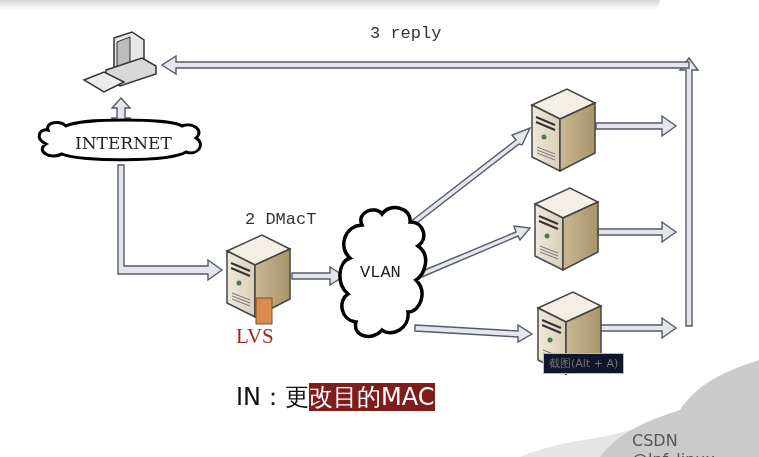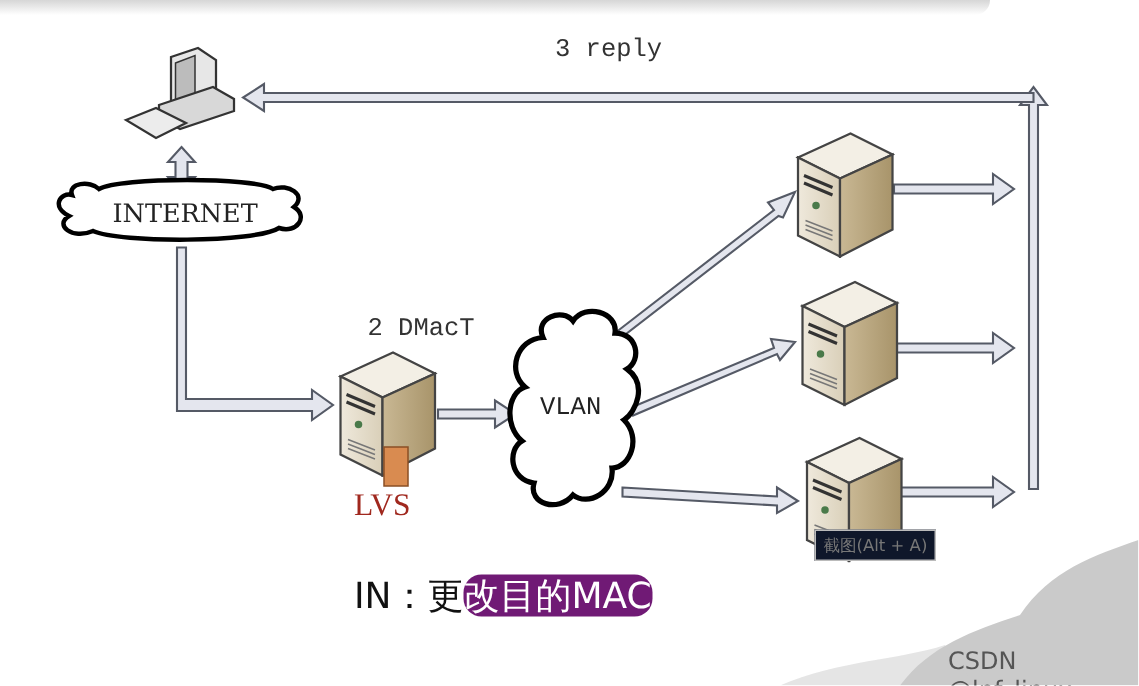--- a/index.html
+++ b/index.html
@@ -3,21 +3,21 @@
 <meta charset="utf-8">
 <style>
   html,body{margin:0;padding:0;}
   body{width:759px;height:457px;overflow:hidden;background:#fff;position:relative;font-family:"DejaVu Serif",serif;}
   #stage{position:absolute;left:0;top:0;width:682px;height:457px;}
   .top-shade{position:absolute;left:0;top:0;width:660px;height:10px;background:linear-gradient(#d6d6d6,#fff);border-bottom-right-radius:30px;}
   .lbl{position:absolute;font-family:"DejaVu Serif",serif;color:#222;white-space:nowrap;}
   .mono{font-family:"Liberation Mono","DejaVu Sans Mono",monospace;font-size:17px;color:#333;}
   .lvs{color:#a0281e;font-family:"Liberation Serif",serif;font-size:21px;}
   .big{font-family:"DejaVu Sans",sans-serif;font-size:24px;color:#111;}
-  .hl{background:#701a75;color:#fff;border-radius:12px;}
+  .hl{background:#7f1d1d;color:#fff;}
   .tooltip{position:absolute;left:499px;top:353px;border:1px solid #bbb;background:#0f172a;font-family:"DejaVu Sans",sans-serif;font-size:11px;color:#777;padding:2px 5px;margin-left:44px;}
   .wm{position:absolute;left:632px;top:431px;font-family:"DejaVu Sans",sans-serif;font-size:16px;color:#555;}
 </style>
 </head>
 <body>
 
 <div id="stage">
   <div class="top-shade"></div>
 
   <svg width="759" height="457" style="position:absolute;left:0;top:0">

